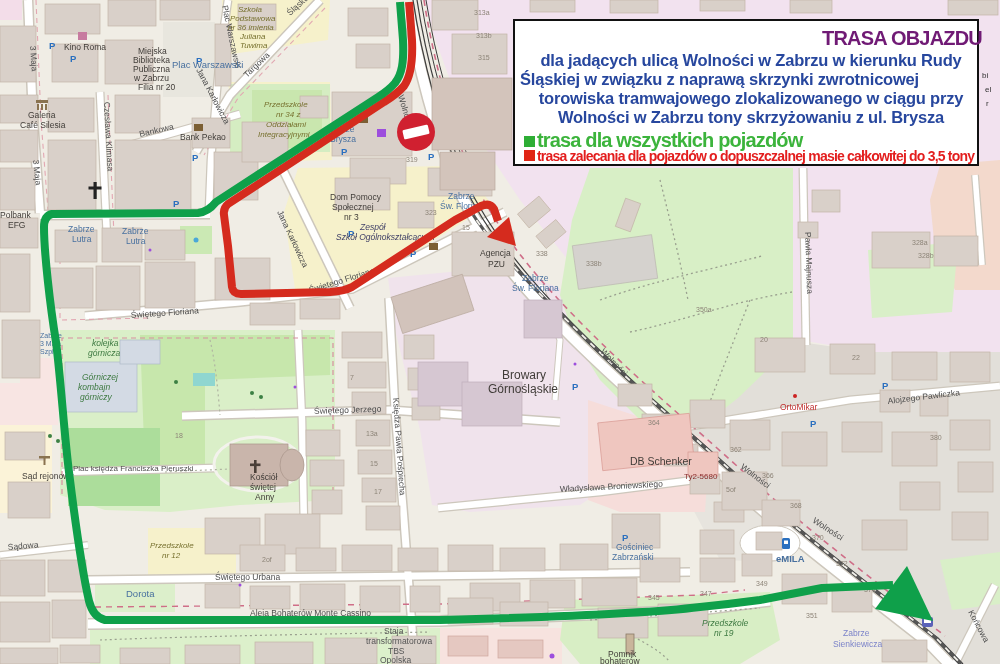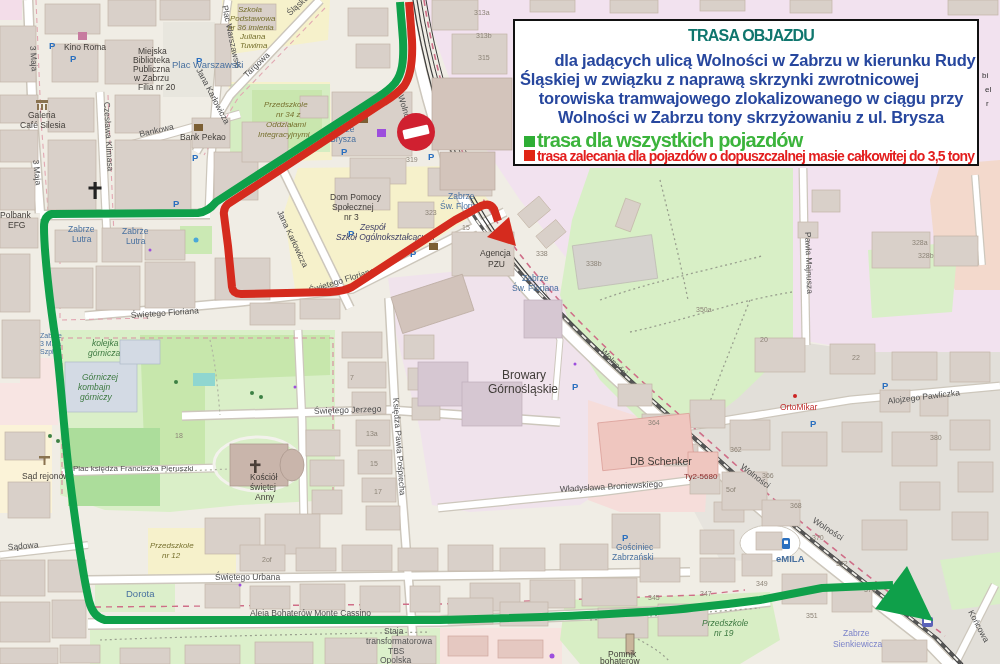--- a/index.html
+++ b/index.html
@@ -595,23 +595,23 @@
 
 <polygon points="875,609 907,566 933,621" fill="#0FA04A"></polygon>
 
 <circle cx="416" cy="132" r="19" fill="#D02030"></circle>
 <rect x="403" y="127.2" width="26" height="9.6" rx="1.5" fill="#ffffff" transform="rotate(-13 416 132)"></rect>
 </g>
 </svg>
 
 <div id="legend" style="position:absolute;left:513px;top:19px;width:462px;height:143px;background:#fff;border:2px solid #111;font-weight:bold;">
 
-<div style="position:absolute;top:6px;left:5px;width:100%;text-align:center;font-size:16px;color:#0f766e;letter-spacing:-0.8px;">TRASA OBJAZDU</div>
-
-<div style="position:absolute;top:30px;left:19px;width:100%;text-align:center;font-size:16.5px;color:#27479E;letter-spacing:-0.2px;">dla jadących ulicą Wolności w Zabrzu w kierunku Rudy</div>
+<div style="position:absolute;top:6px;left:5px;width:100%;text-align:right;font-size:20px;color:#701a75;letter-spacing:-0.8px;">TRASA OBJAZDU</div>
+
+<div style="position:absolute;top:30px;left:5px;width:100%;text-align:center;font-size:16.5px;color:#27479E;letter-spacing:-0.2px;">dla jadących ulicą Wolności w Zabrzu w kierunku Rudy</div>
 
 <div style="position:absolute;top:49px;left:5px;width:100%;text-align:left;font-size:16.5px;color:#27479E;letter-spacing:-0.2px;">Śląskiej w związku z naprawą skrzynki zwrotnicowej</div>
 
 <div style="position:absolute;top:68px;left:5px;width:100%;text-align:center;font-size:16.5px;color:#27479E;letter-spacing:-0.2px;">torowiska tramwajowego zlokalizowanego w ciągu przy</div>
 
 <div style="position:absolute;top:87px;left:5px;width:100%;text-align:center;font-size:16.5px;color:#27479E;letter-spacing:-0.2px;">Wolności w Zabrzu tony skrzyżowaniu z ul. Brysza</div>
 
 <div style="position:absolute;top:108px;left:9px;font-size:20px;color:#3CB43C;letter-spacing:-0.85px;"><span style="display:inline-block;width:11px;height:11px;background:#2EAE35;margin-right:2px;"></span>trasa dla wszystkich pojazdów</div>
 
 <div style="position:absolute;top:127px;left:9px;font-size:14px;color:#E31E1E;letter-spacing:-0.8px;"><span style="display:inline-block;width:11px;height:11px;background:#E02515;margin-right:2px;"></span>trasa zalecania dla pojazdów o dopuszczalnej masie całkowitej do 3,5 tony</div>

